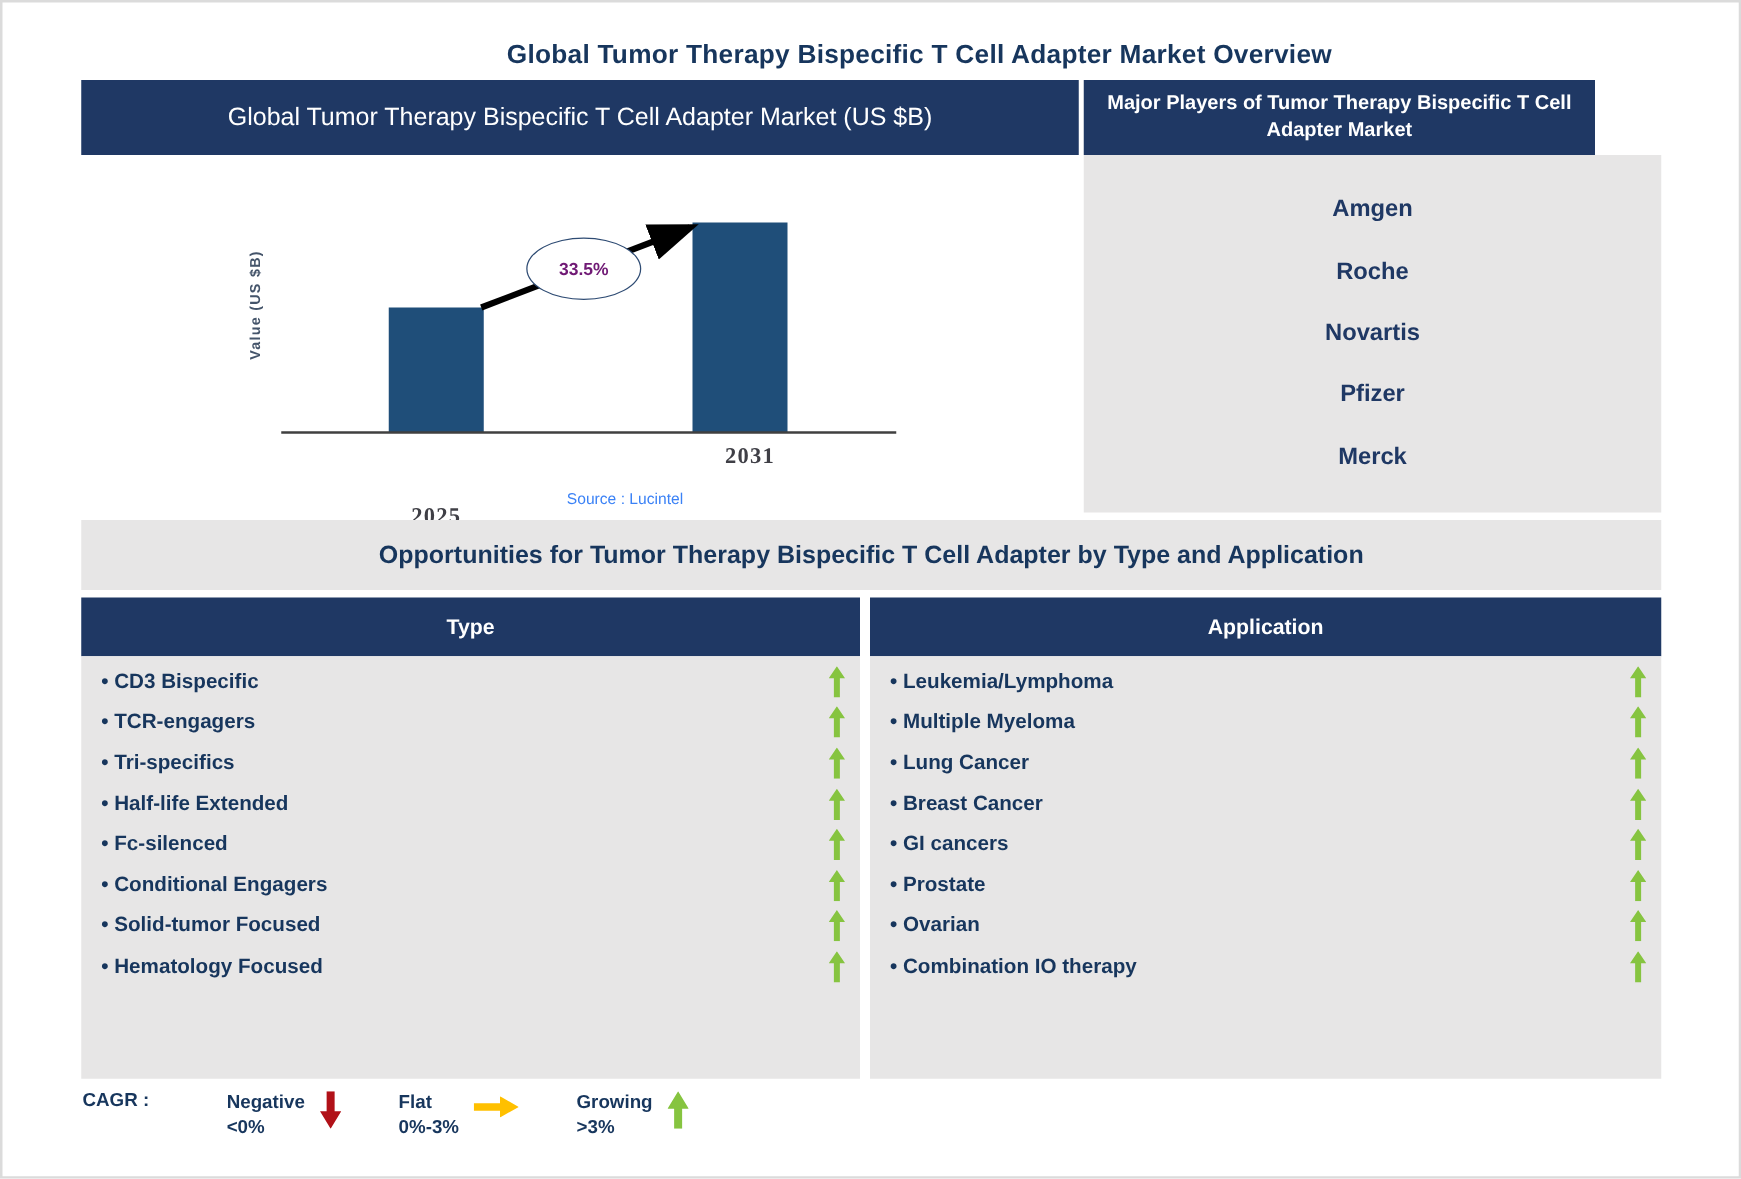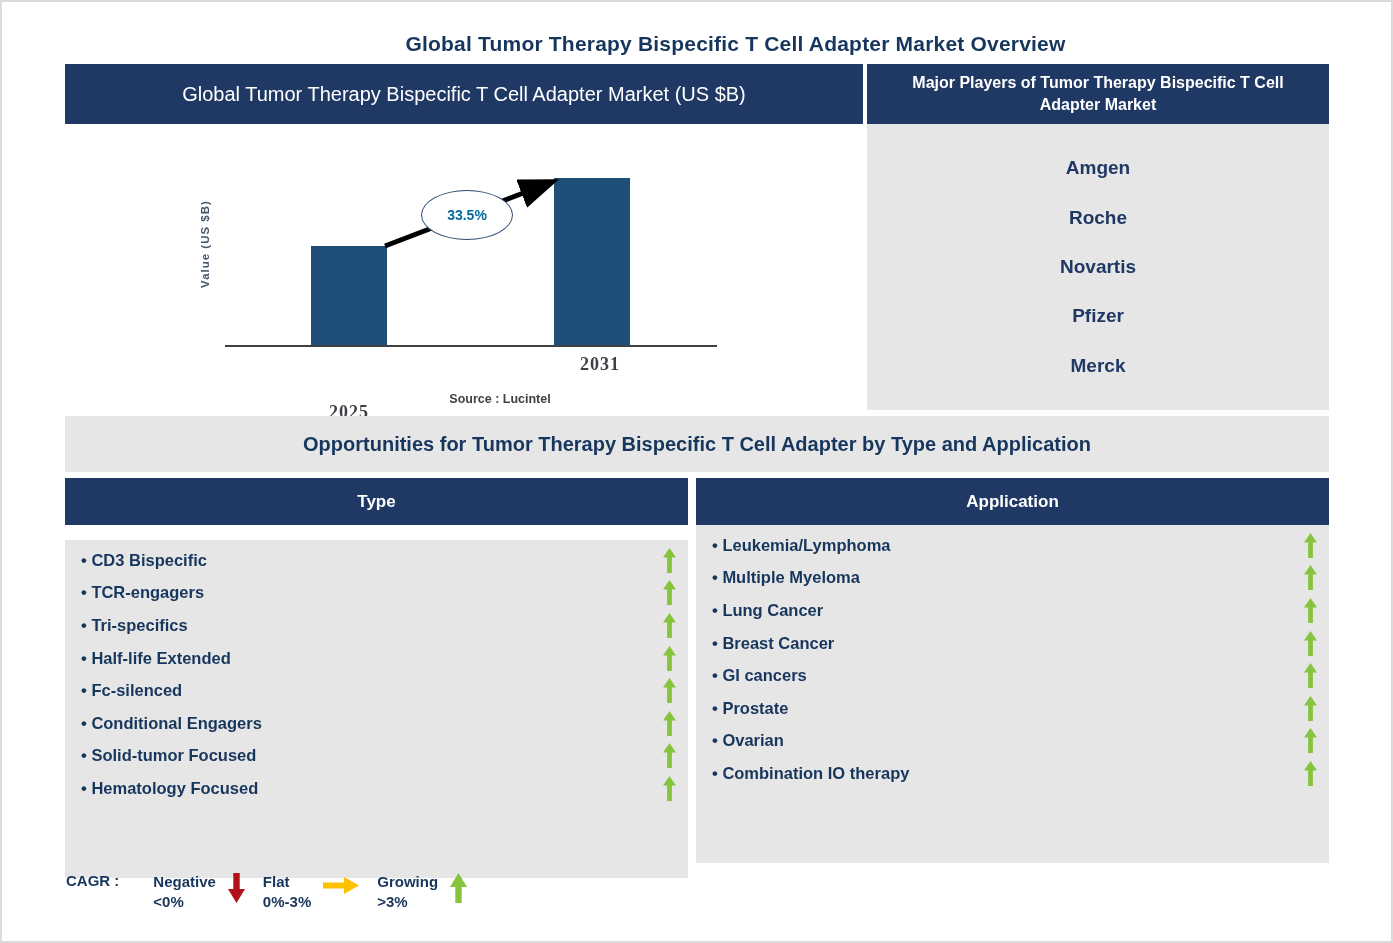--- a/index.html
+++ b/index.html
@@ -12,23 +12,23 @@
     position:absolute;top:30px;left:0;width:100%;text-align:center;
     font-size:21px;font-weight:bold;color:#17365D;letter-spacing:.2px;padding-left:39px;
   }
   
   .chart-header{
     position:absolute;left:63px;top:62px;width:798px;height:60px;
     background:#1F3864;color:#ffffff;display:flex;align-items:center;justify-content:center;
     font-size:20px;font-weight:normal;
   }
   .players-header{
-    position:absolute;left:865px;top:62px;width:462px;height:60px;
+    position:absolute;left:865px;top:62px;width:409px;height:60px;
     background:#1F3864;color:#ffffff;display:flex;align-items:center;justify-content:center;
-    font-size:16px;font-weight:bold;text-align:center;line-height:1.35;padding:0 25px;box-sizing:border-box;
+    font-size:16px;font-weight:bold;text-align:center;line-height:1.35;padding:0 8px;box-sizing:border-box;
   }
   .players-body{
     position:absolute;left:865px;top:122px;width:462px;height:286px;
     background:#E7E6E6;display:flex;flex-direction:column;justify-content:space-evenly;
     align-items:center;padding:6px 0;box-sizing:border-box;
   }
   .player-name{font-size:19px;font-weight:bold;color:#1F3864;}
   
   .chart-area{position:absolute;left:63px;top:122px;width:798px;height:286px;background:#ffffff;}
   .y-axis-label{
@@ -42,58 +42,58 @@
   .tick{
     position:absolute;top:230px;width:90px;text-align:center;
     font-family:"Liberation Serif",serif;font-size:18px;font-weight:bold;color:#3F3F46;letter-spacing:1px;
   }
   .tick-2025{left:239px;margin-top:48px;}
   .tick-2031{left:490px;}
   .chart-arrow-svg{position:absolute;left:0;top:0;width:798px;height:286px;}
   .cagr-ellipse{
     position:absolute;left:356px;top:66px;width:90px;height:48px;border-radius:50%;
     background:#ffffff;border:1.5px solid #2E4B73;display:flex;align-items:center;justify-content:center;
-    font-size:14px;font-weight:bold;color:#0369a1;
+    font-size:14px;font-weight:bold;color:#701a75;
   }
   .chart-source{
     position:absolute;left:260px;top:268px;width:350px;text-align:center;
-    font-size:12.5px;font-weight:bold;color:#404040;
+    font-size:12.5px;font-weight:normal;color:#3b82f6;
   }
   
   .opportunities-banner{
     position:absolute;left:63px;top:414px;width:1264px;height:56px;background:#E7E6E6;
     display:flex;align-items:center;justify-content:center;
     font-size:20px;font-weight:bold;color:#17365D;
   }
   .col-header{
     position:absolute;top:476px;height:47px;background:#1F3864;color:#ffffff;
     display:flex;align-items:center;justify-content:center;font-size:17px;font-weight:bold;
   }
   .type-header{left:63px;width:623px;}
   .app-header{left:694px;width:633px;}
   .col-body{
     position:absolute;top:523px;height:338px;background:#E7E6E6;
     padding-top:4px;box-sizing:border-box;
   }
-  .type-body{left:63px;width:623px;margin-top:15px;}
+  .type-body{left:63px;width:623px;}
   .app-body{left:694px;width:633px;}
   .item-row{
     display:flex;align-items:center;justify-content:space-between;
     height:32.6px;padding:0 12px 0 16px;
   }
   .item-label{font-size:16.5px;font-weight:bold;color:#17365D;}
   .item-label::before{content:"\2022\00a0";}
   .up-arrow{width:13px;height:25px;fill:#86C440;flex:none;}
   
   .legend{
     position:absolute;left:64px;top:870px;display:flex;align-items:flex-start;
     font-size:15px;font-weight:bold;color:#17365D;
   }
   .legend-title{margin-right:34px;white-space:nowrap;}
-  .legend-entry{display:flex;align-items:flex-start;margin-right:18px;}
+  .legend-entry{display:flex;align-items:flex-start;margin-right:18px;margin-left:28px;}
   .legend-text{line-height:1.3;white-space:nowrap;}
   .legend-icon{margin-left:12px;margin-top:1px;flex:none;}
   .icon-down{width:17px;height:30px;fill:#B11118;}
   .icon-right{width:36px;height:17px;fill:#FFC000;margin-top:5px;}
   .icon-up{width:17px;height:30px;fill:#86C440;}
 </style>
 </head>
 <body>
 
 <div class="page">

